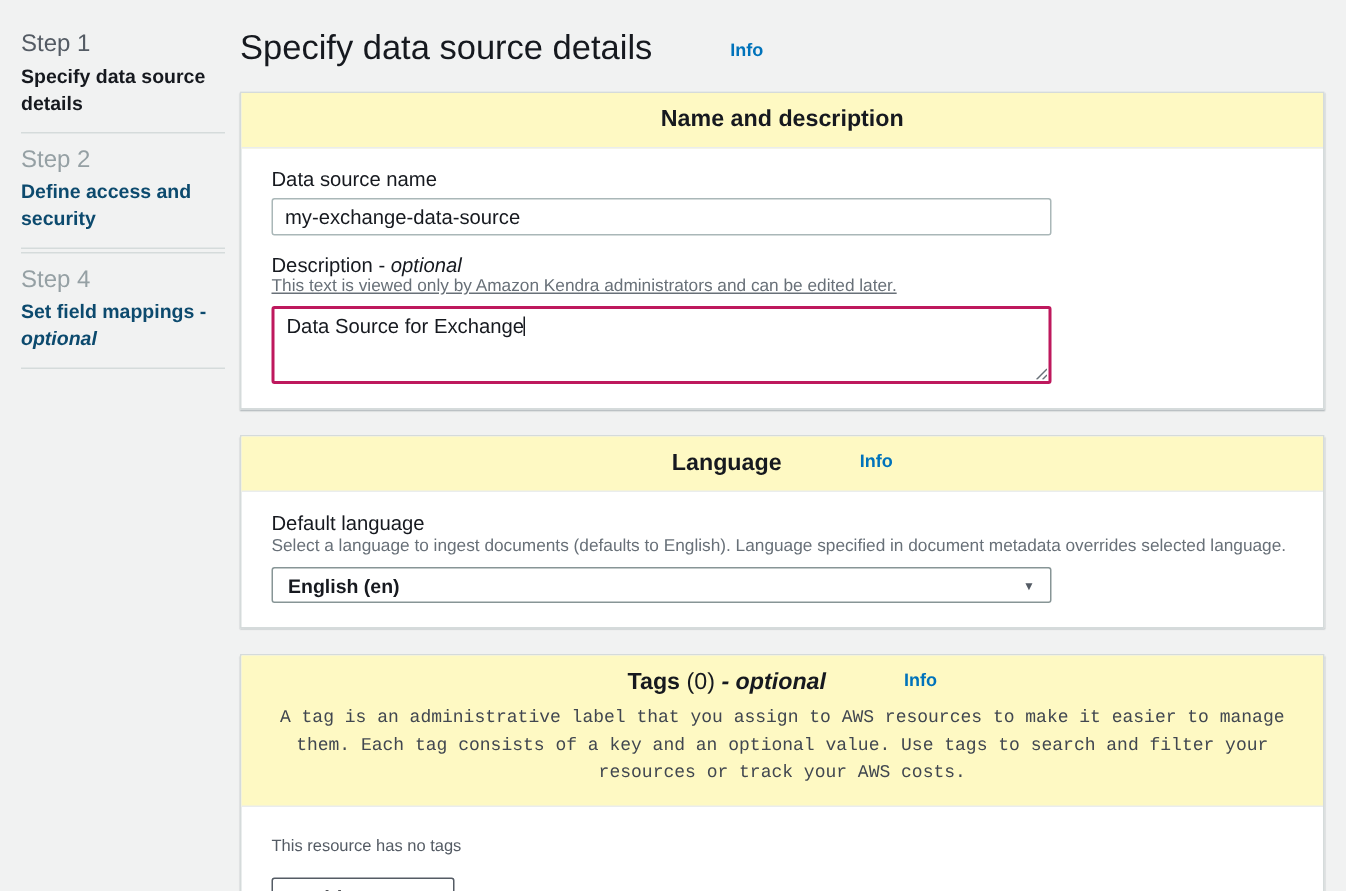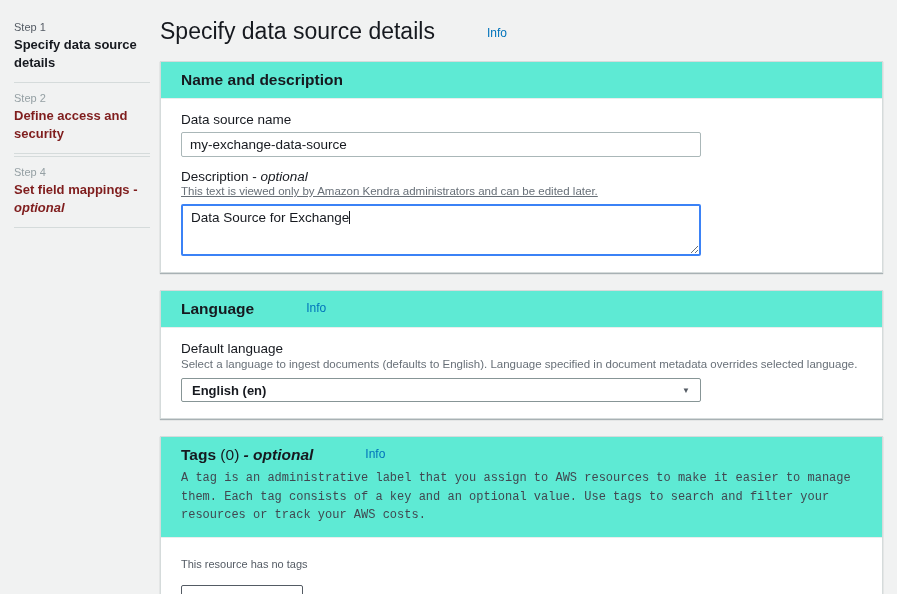--- a/index.html
+++ b/index.html
@@ -12,44 +12,45 @@
   }
   .page { display: flex; width: 897px; height: 594px; }
 
   
   .steps {
     width: 160px;
     flex: 0 0 160px;
     padding: 14px 10px 0 14px;
   }
   .step { padding: 7px 0 9px 0; }
-  .step-label { font-size: 11px; color: #545b64; margin-bottom: 3px; }
+  .step-label { font-size: 16px; color: #545b64; margin-bottom: 3px; }
   .step.inactive .step-label { color: #95a0a4; }
   .step-title { font-size: 13px; font-weight: bold; color: #16191f; text-decoration: none; display: block; line-height: 1.35; cursor: pointer; }
-  .step.inactive .step-title { color: #7f1d1d; }
+  .step.inactive .step-title { color: #0c4a6e; }
   .step-divider { border: 0; border-top: 1px solid #d5dbdb; margin: 2px 0; }
 
   
   .content { flex: 1 1 auto; padding: 16px 14px 0 0; }
   h1.page-title { font-size: 23px; font-weight: 400; color: #16191f; margin: 2px 0 16px 0; }
   .info-link {
-    font-size: 12px; font-weight: normal; color: #0073bb;
+    font-size: 12px; font-weight: bold; color: #0073bb;
     text-decoration: none; margin-left: 6px; vertical-align: 2px; cursor: pointer; padding-left: 46px;
   }
 
   .card {
     background: #ffffff;
     border: 1px solid #d5dbdb;
     box-shadow: 0 1px 1px 0 rgba(0,28,36,0.3);
     margin-bottom: 17px;
   }
   .card-header {
-    background: #5eead4;
+    background: #fef9c3;
     border-bottom: 1px solid #eaeded;
     padding: 9px 20px 9px 20px;
+    text-align: center;
   }
   .card-header h2 { font-size: 15.5px; font-weight: bold; color: #16191f; display: inline; }
   .card-header .count { font-weight: 400; }
   .card-header .optional { font-style: italic; }
   .card-desc { font-size: 12px; color: #414750; line-height: 1.55; margin-top: 5px; font-family: Liberation Mono, monospace; }
   .card-body { padding: 13px 20px 16px 20px; }
 
   .field-label { font-size: 13.5px; color: #16191f; display: block; margin-bottom: 5px; }
   .field-label .optional { font-style: italic; }
   .hint { font-size: 11.5px; color: #687078; margin-top: 4px; }
@@ -60,21 +61,21 @@
     border: 1px solid #aab7b8; border-radius: 2px;
     padding: 0 8px; font-size: 13.5px; color: #16191f;
     font-family: "Liberation Sans", sans-serif;
     background: #fff; outline: none; display: block;
   }
   .field-gap { height: 12px; }
 
   .textarea {
     position: relative;
     width: 520px; height: 52px;
-    border: 2px solid #3b82f6; border-radius: 2px;
+    border: 2px solid #be185d; border-radius: 2px;
     padding: 4px 8px; font-size: 13.5px; color: #16191f;
     background: #fff;
   }
   .caret { display: inline-block; width: 1px; height: 13px; background: #16191f; vertical-align: -2px; }
   .resize-handle { position: absolute; right: 1px; bottom: 1px; }
 
   .select {
     width: 520px; height: 24px;
     border: 1px solid #879596; border-radius: 2px;
     background: #fff; margin-top: 8px;

